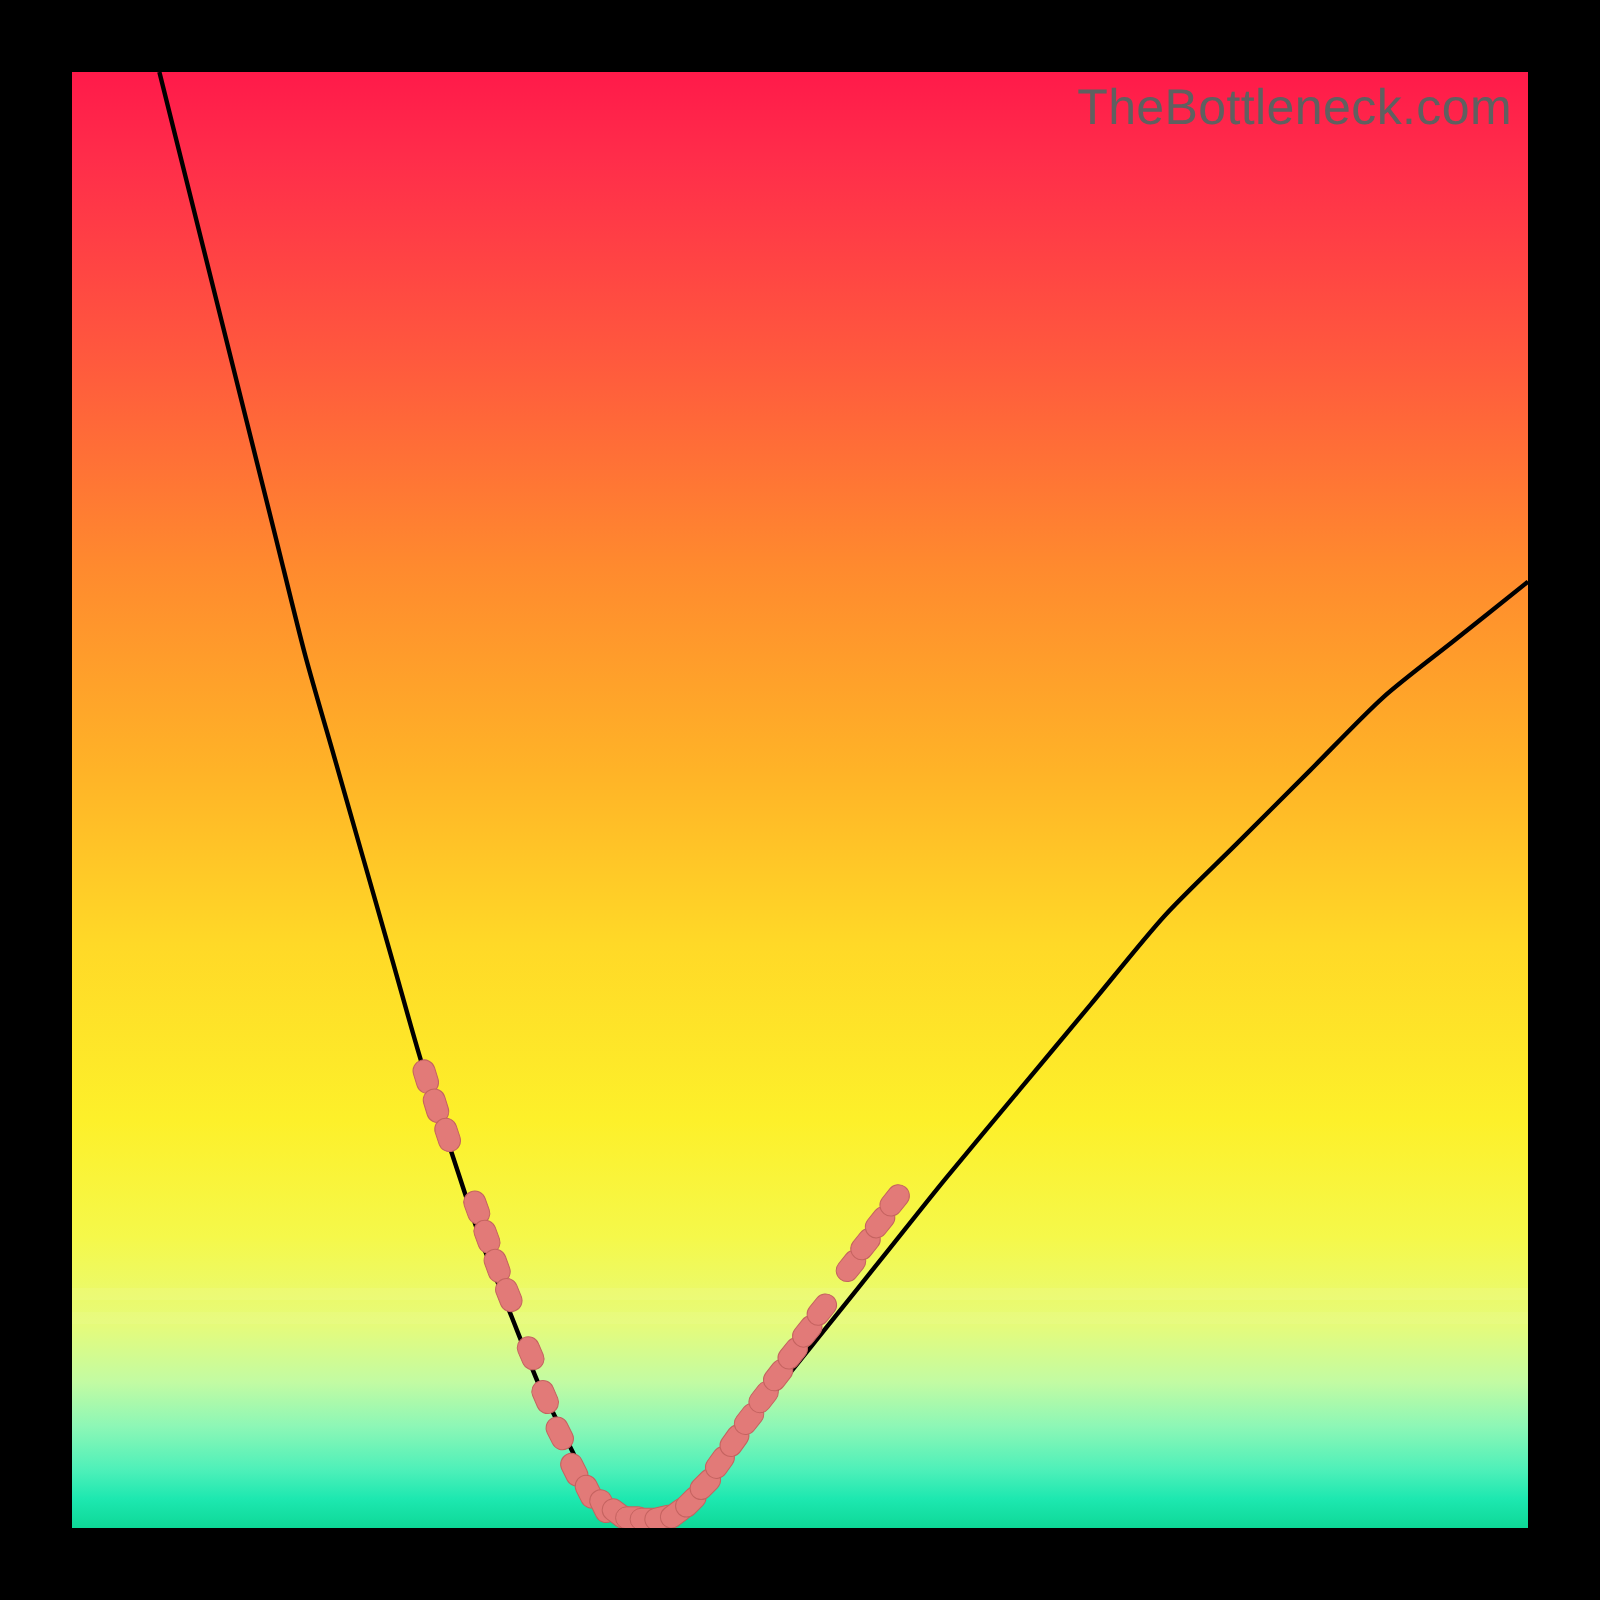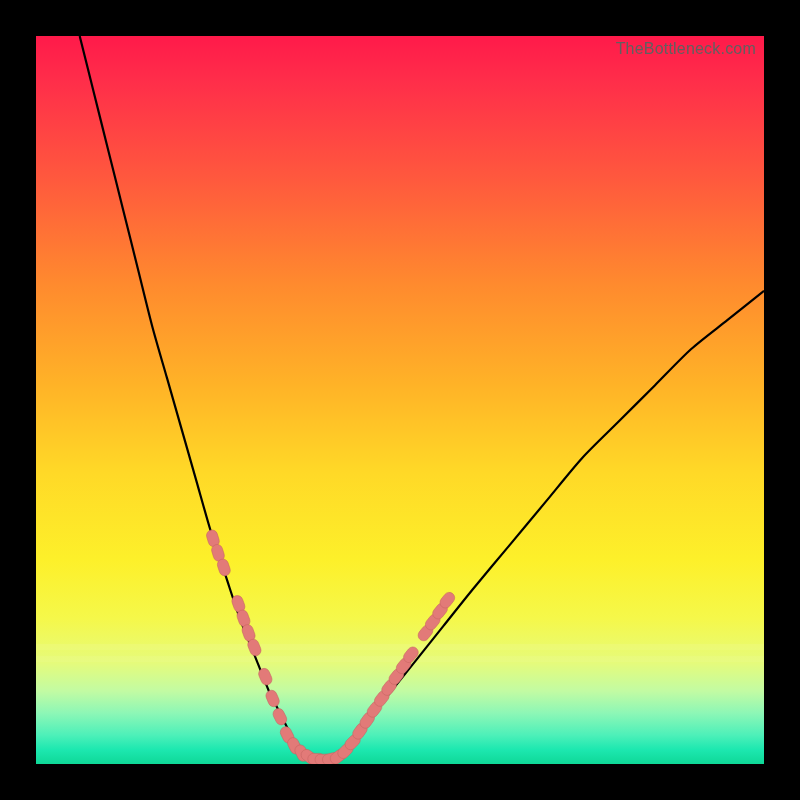--- a/index.html
+++ b/index.html
@@ -38,21 +38,21 @@
       #1de8b0 98%,
       #0ed897 100%
     );
     overflow: hidden;
   }
   .watermark {
     position: absolute;
     top: 4px;
     right: 8px;
     color: #606060;
-    font-size: 16px;
+    font-size: 25px;
     font-weight: 500;
     letter-spacing: 0.2px;
     user-select: none;
     font-family: Arial, Helvetica, sans-serif;
   }
   svg {
     position: absolute;
     left: 0;
     top: 0;
     width: 728px;

